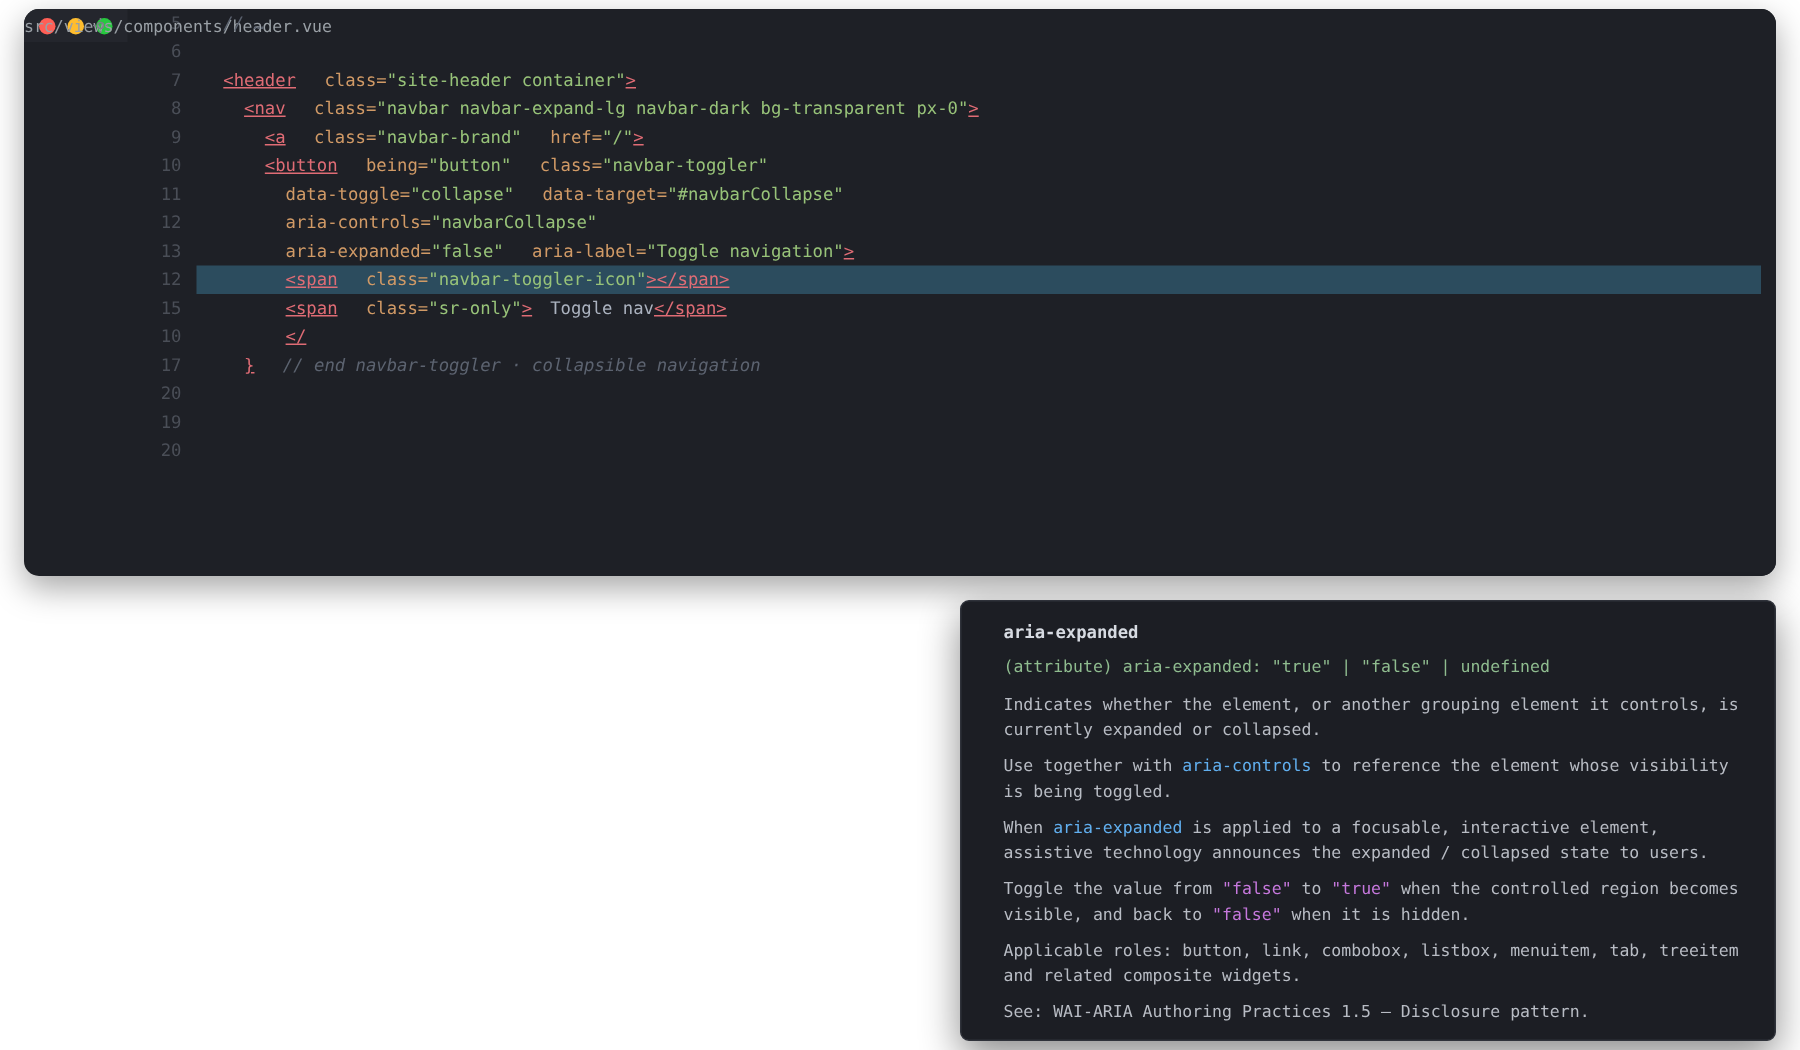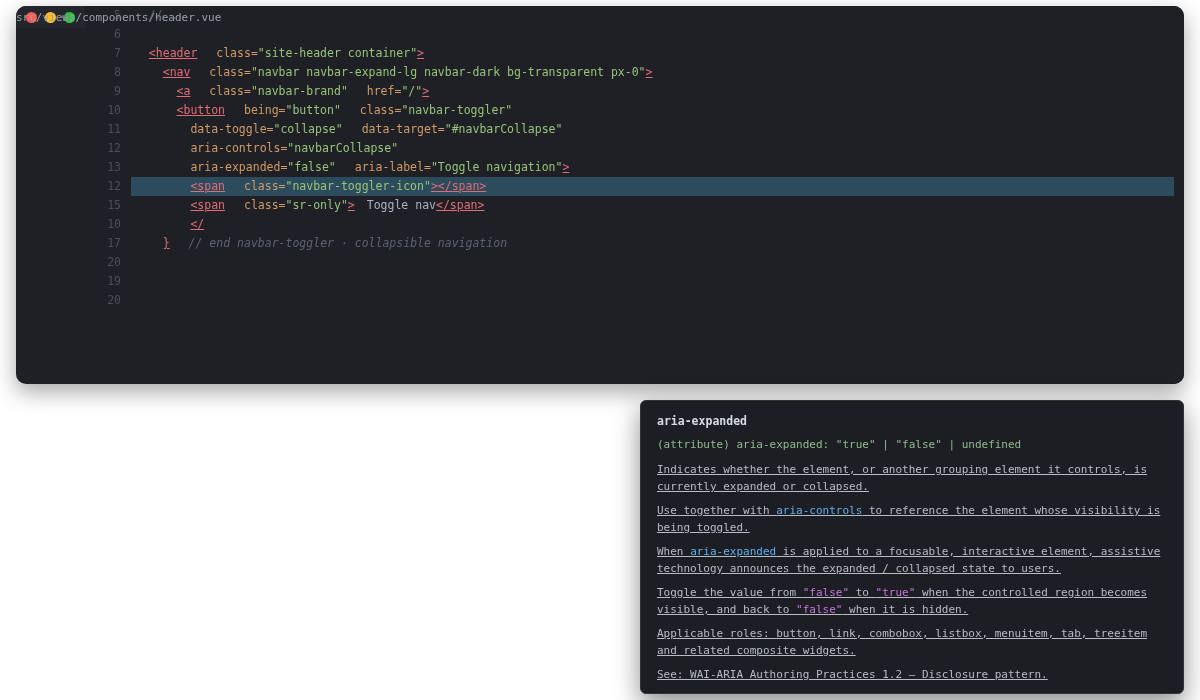--- a/index.html
+++ b/index.html
@@ -104,38 +104,38 @@
     .hover-panel {
       position: absolute;
       left: 640px;
       top: 400px;
       width: 544px;
       height: 294px;
       background: #1c1e24;
       border: 1px solid #2f323a;
       border-radius: 6px;
       box-shadow: 0 10px 26px rgba(0,0,0,0.45);
-      padding: 12px 16px 10px 16px;
+      padding: 12px 16px 10px 28px;
       font-size: 11px;
       line-height: 17px;
       color: #b8bcc4;
       overflow: hidden;
     }
     .hover-panel .hp-title {
       color: #d7dbe2;
       font-weight: 600;
       margin-bottom: 6px;
       font-size: 11.5px;
     }
     .hover-panel .hp-sig {
       color: #8fbc8f;
       margin-bottom: 8px;
       white-space: pre;
     }
-    .hover-panel p { margin-bottom: 7px; text-decoration: underline; }
+    .hover-panel p { margin-bottom: 7px; }
     .hover-panel .hl { color: #61afef; }
     .hover-panel .kw { color: #c678dd; }
   </style>
 </head>
 <body>
 
 <div class="editor-window">
 
   <div class="titlebar">
     <div class="traffic-lights">
@@ -197,16 +197,16 @@
 
 <div class="hover-panel">
   <div class="hp-title">aria-expanded</div>
   <div class="hp-sig">(attribute) aria-expanded: "true" | "false" | undefined</div>
   <div id="hoverBody">
       <p>Indicates whether the element, or another grouping element it controls, is currently expanded or collapsed.</p>
       <p>Use together with <span class="hl">aria-controls</span> to reference the element whose visibility is being toggled.</p>
       <p>When <span class="hl">aria-expanded</span> is applied to a focusable, interactive element, assistive technology announces the expanded / collapsed state to users.</p>
       <p>Toggle the value from <span class="kw">"false"</span> to <span class="kw">"true"</span> when the controlled region becomes visible, and back to <span class="kw">"false"</span> when it is hidden.</p>
       <p>Applicable roles: button, link, combobox, listbox, menuitem, tab, treeitem and related composite widgets.</p>
-      <p>See: WAI-ARIA Authoring Practices 1.2 — Disclosure pattern.</p>
+      <p>See: WAI-ARIA Authoring Practices 1.5 — Disclosure pattern.</p>
       <p>MDN Web Docs</p>
     </div>
 </div>
 
 </body></html>

